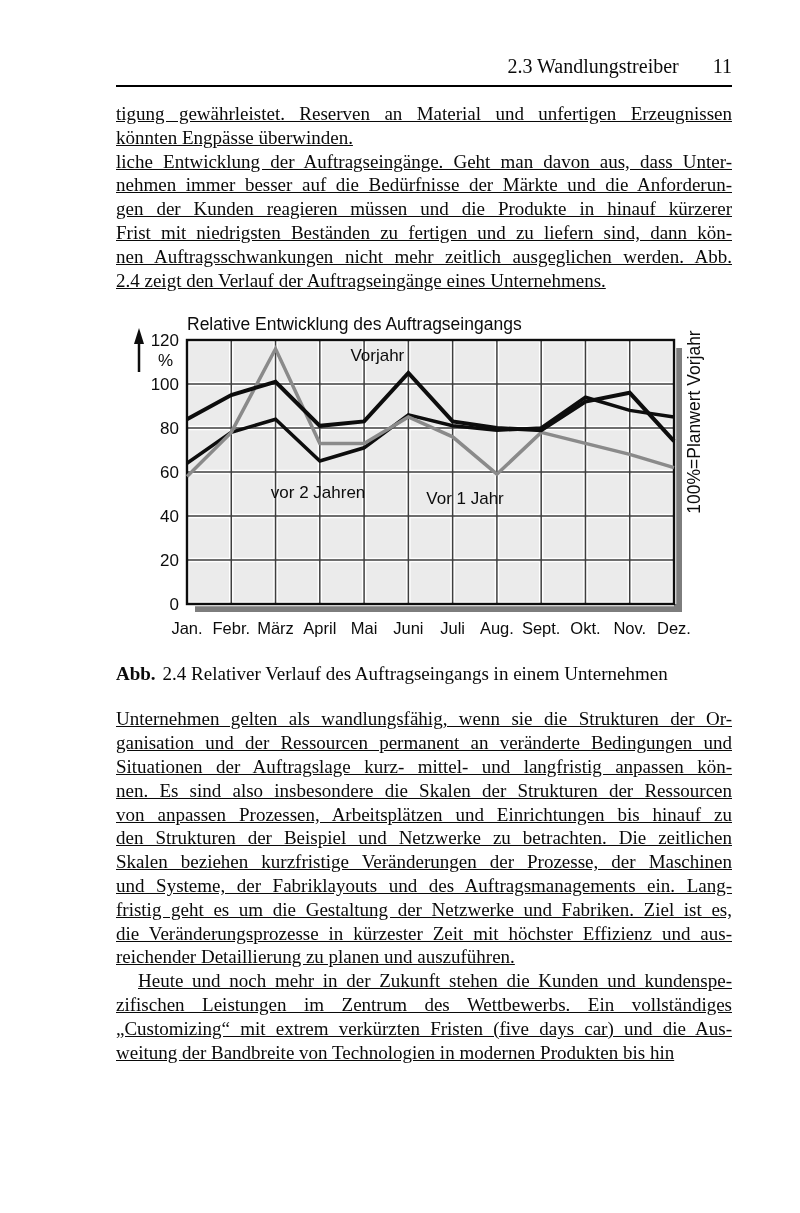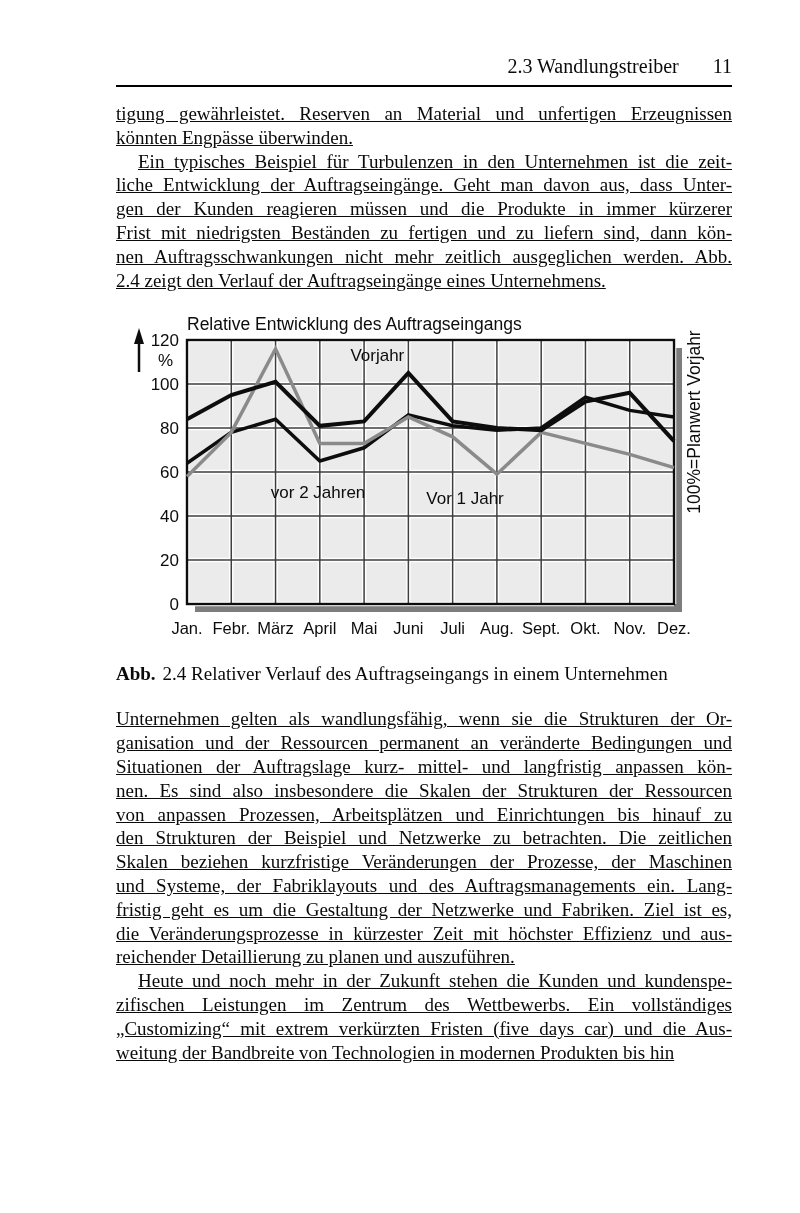--- a/index.html
+++ b/index.html
@@ -47,23 +47,23 @@
     <span>11</span>
   </div>
   <div class="rule"></div>
 
   <div class="paras-top">
       <div class="para">
         <div class="jline">tigung gewährleistet. Reserven an Material und unfertigen Erzeugnissen</div>
         <div class="jline jline-last">könnten Engpässe überwinden.</div>
       </div>
       <div class="para">
-        <div class="jline indent">Ein typisches Beispiel für Turbulenzen in den Unternehmen ist die zeit-</div>
         <div class="jline">liche Entwicklung der Auftragseingänge. Geht man davon aus, dass Unter-</div>
-        <div class="jline">gen der Kunden reagieren müssen und die Produkte in immer kürzerer</div>
+        <div class="jline">nehmen immer besser auf die Bedürfnisse der Märkte und die Anforderun-</div>
+        <div class="jline">gen der Kunden reagieren müssen und die Produkte in hinauf kürzerer</div>
         <div class="jline">Frist mit niedrigsten Beständen zu fertigen und zu liefern sind, dann kön-</div>
         <div class="jline">nen Auftragsschwankungen nicht mehr zeitlich ausgeglichen werden. Abb.</div>
         <div class="jline jline-last">2.4 zeigt den Verlauf der Auftragseingänge eines Unternehmens.</div>
       </div>
     </div>
 
   <div class="figure">
     <svg id="chart" width="616" height="332" viewBox="0 0 616 332">
         <rect x="79" y="34" width="487" height="264" fill="#7d7d7d"></rect>
         <rect x="71" y="26" width="487" height="264" fill="#ebebeb"></rect>

